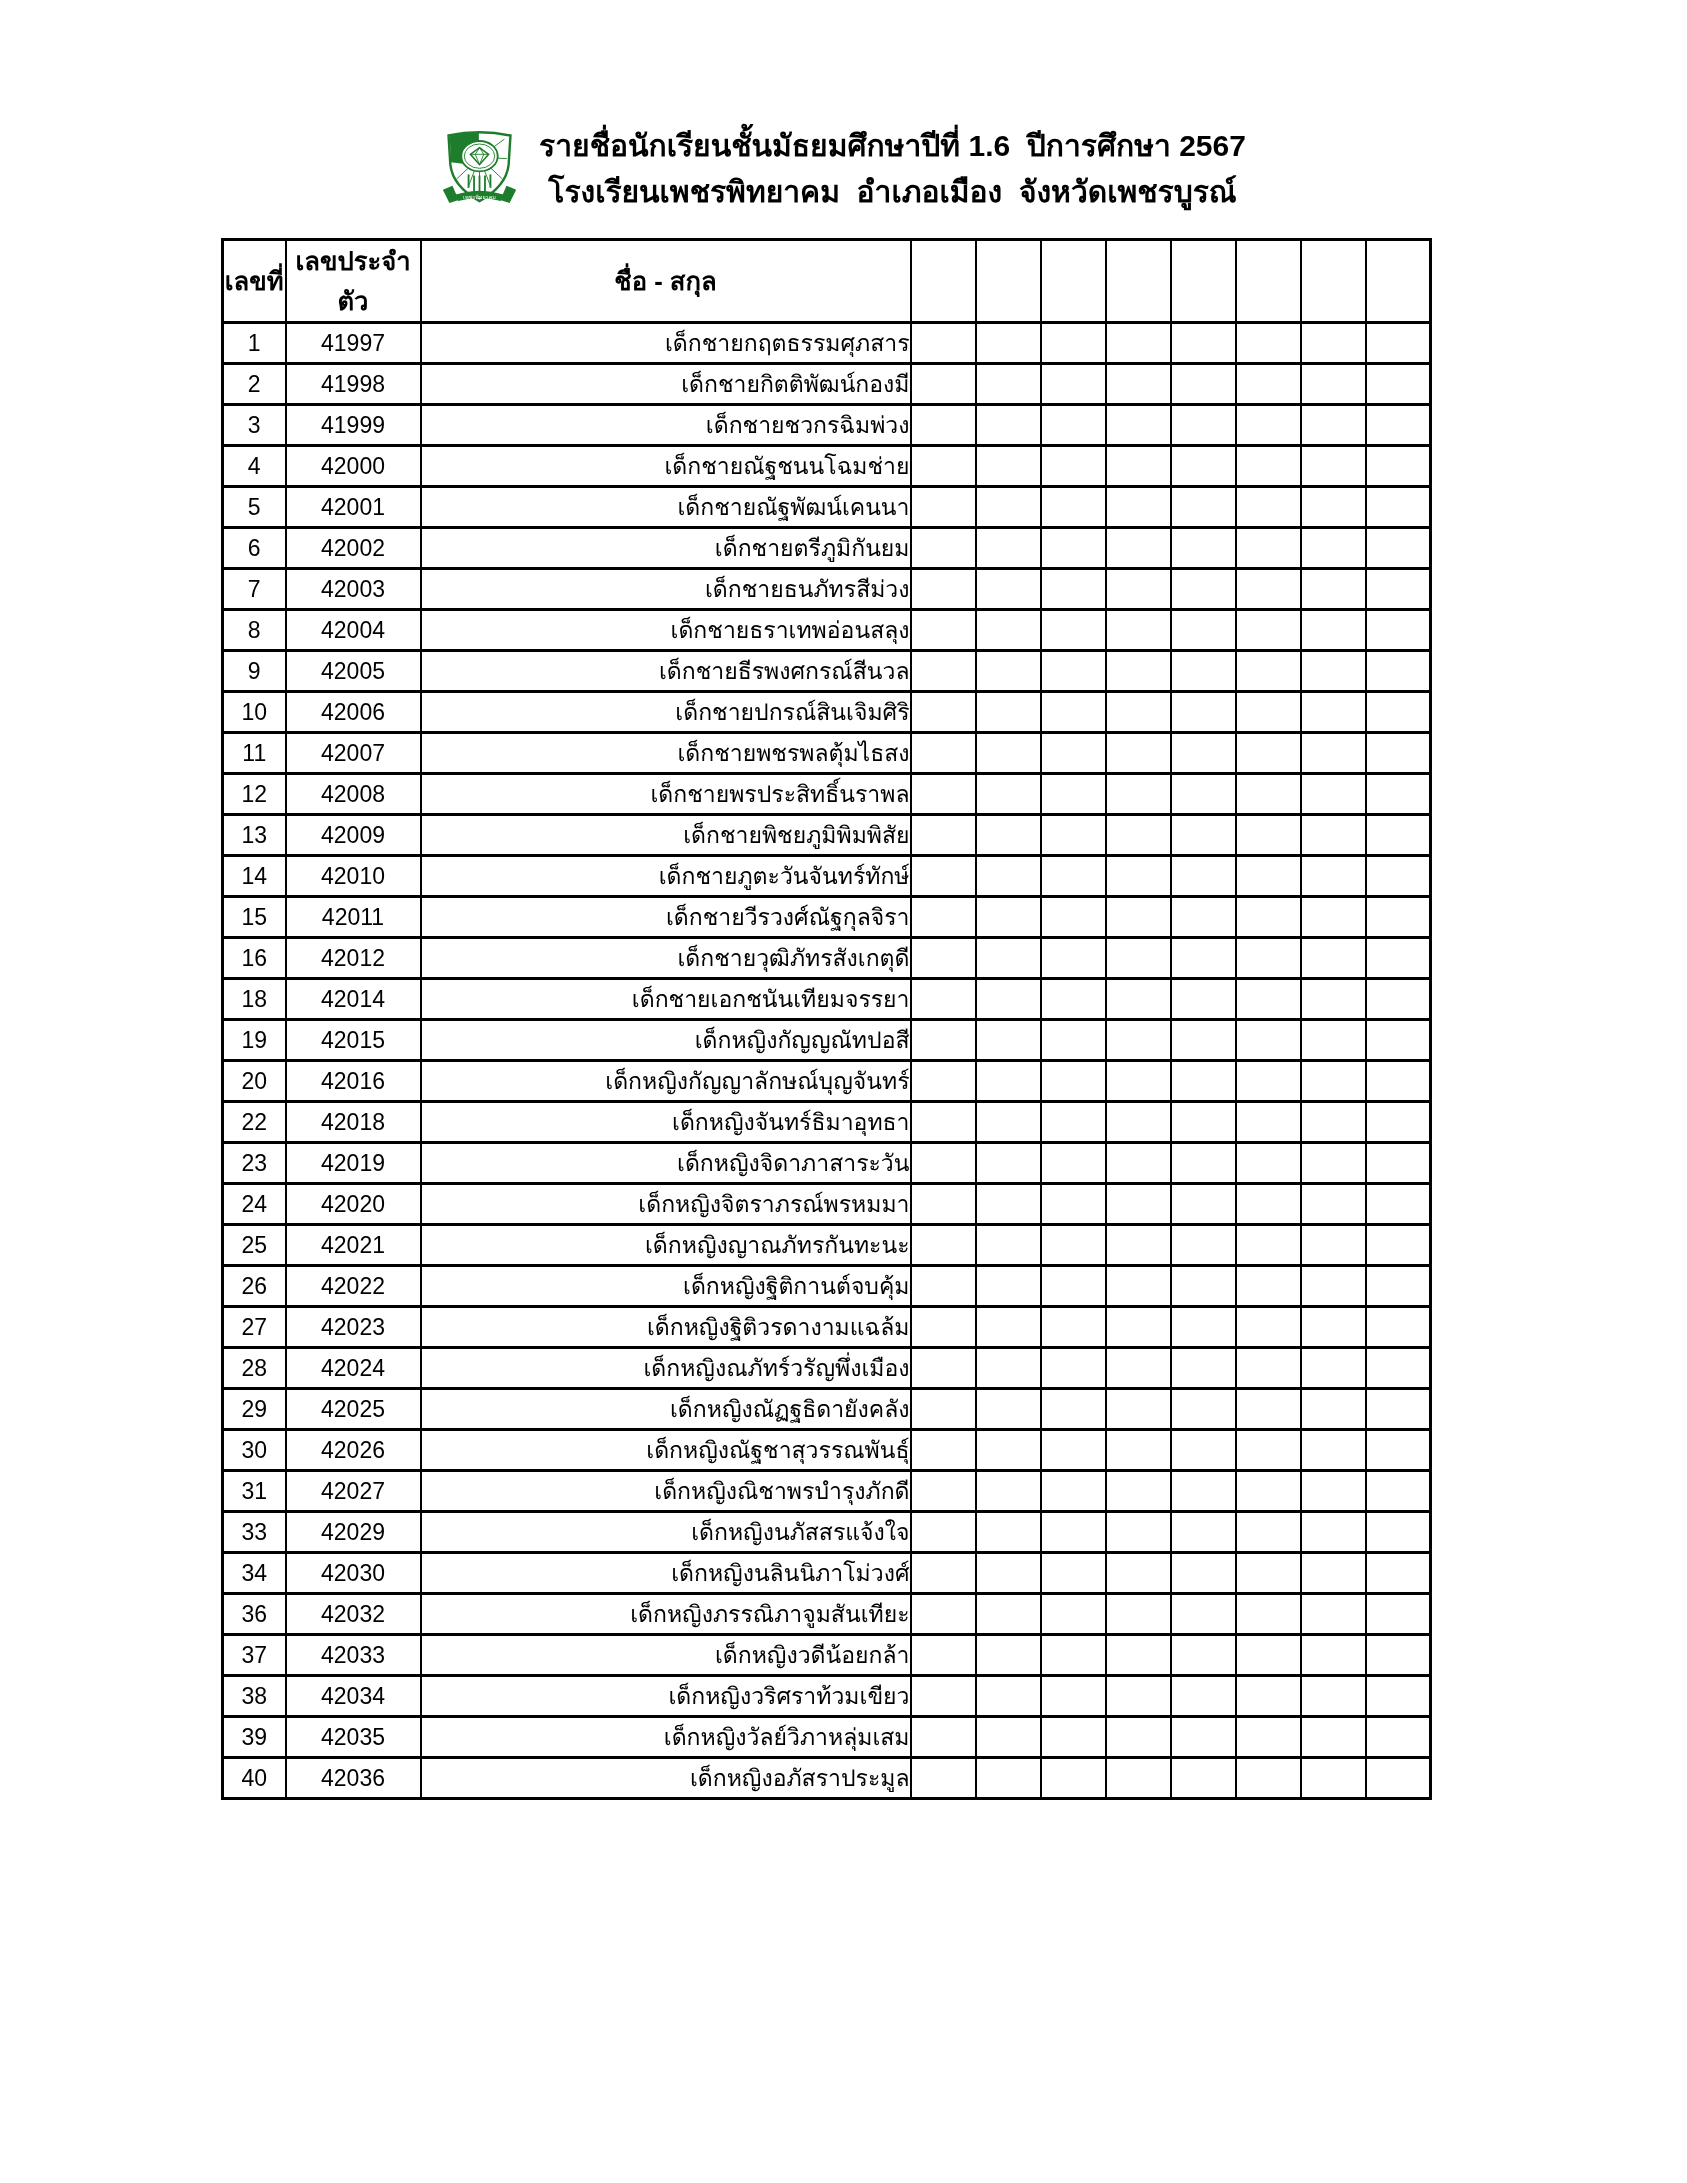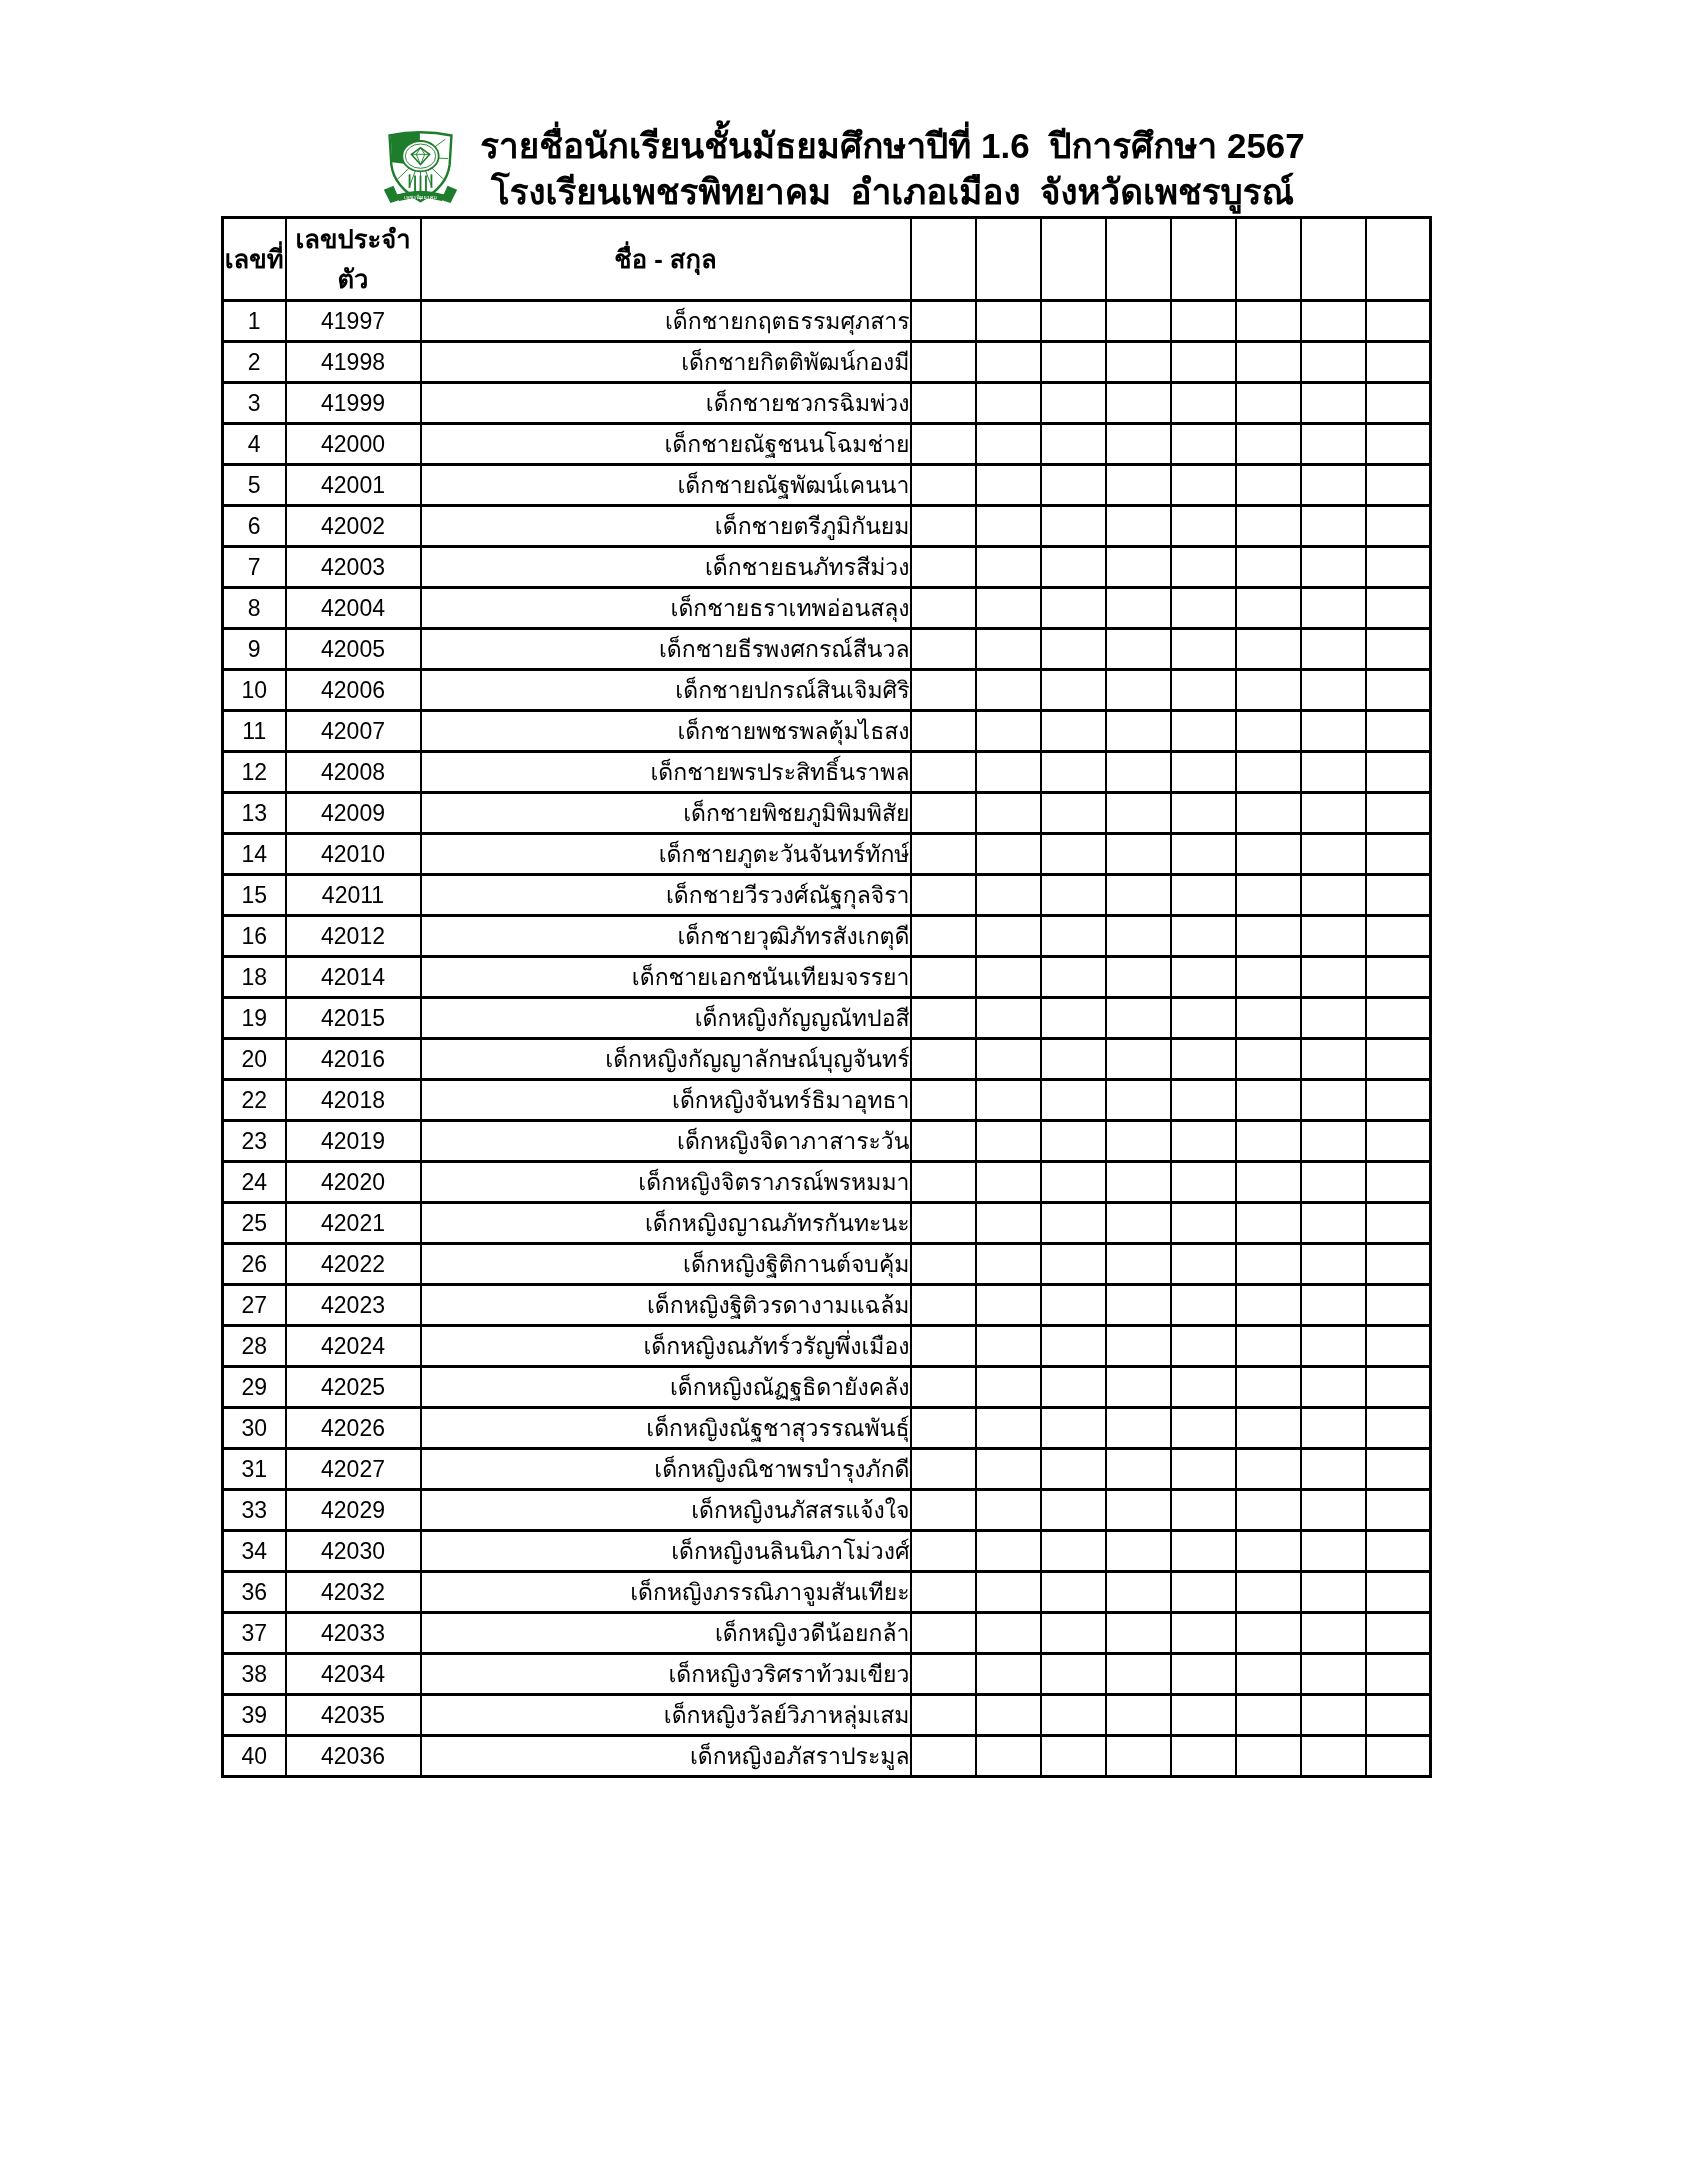--- a/index.html
+++ b/index.html
@@ -13,27 +13,28 @@
     margin-top:122px;
     display:flex;
     justify-content:center;
     align-items:center;
     gap:21px;
     height:94px;
   }
   .logo-box{width:77px;height:85px;flex:0 0 auto;}
   .titles{text-align:center;}
   .title-line{
-    font-size:35px;
+    font-size:30px;
     font-weight:bold;
     line-height:46px;
     white-space:pre;
   }
   table.roster{
     margin-left:221px;
+    margin-top:22px;
     border-collapse:collapse;
     table-layout:fixed;
     width:1208px;
     border:3.7px solid #000;
   }
   .roster th,.roster td{
     border-top:3px solid #000;
     border-bottom:3px solid #000;
     border-left:2.4px solid #000;
     border-right:2.4px solid #000;

